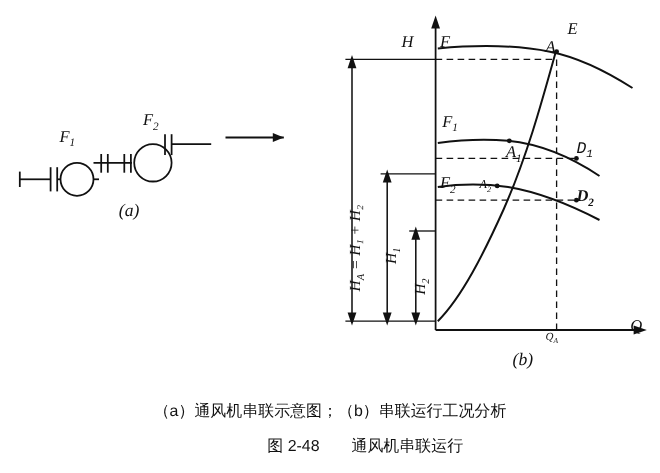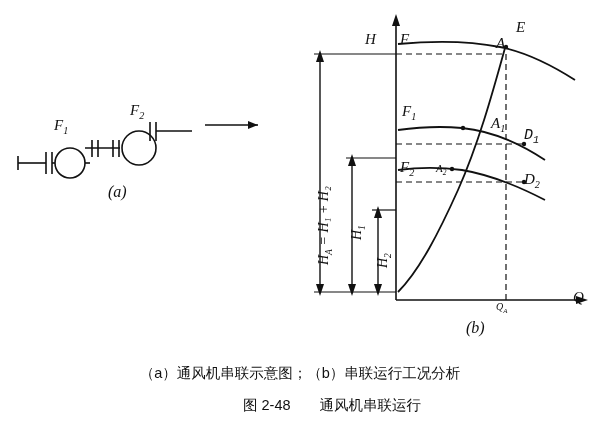--- a/index.html
+++ b/index.html
@@ -161,27 +161,27 @@
   <div class="lbl ital" style="left:400px; top:32px; font-size:15px;"><span>F</span></div>
 
   <div class="lbl ital" style="left:402px; top:104px; font-size:15px;"><span>F</span><span class="sub">1</span></div>
 
   <div class="lbl ital" style="left:400px; top:160px; font-size:15px;"><span>F</span><span class="sub">2</span></div>
 
   <div class="lbl ital" style="left:516px; top:20px; font-size:15px;">E</div>
 
   <div class="lbl ital" style="left:496px; top:36px; font-size:15px;">A</div>
 
-  <div class="lbl ital" style="left:460px; top:116px; font-size:15px;margin-left:31px;"><span>A</span><span class="sub">1</span></div>
+  <div class="lbl ital" style="left:460px; top:132px; font-size:15px;"><span>A</span><span class="sub">1</span></div>
 
   <div class="lbl ital" style="left:436px; top:163px; font-size:11px;"><span>A</span><span class="sub">2</span></div>
 
   <div class="lbl ital" style="left:524px; top:128px; font-size:15px;font-family:Liberation Mono, monospace;"><span>D</span><span class="sub">1</span></div>
 
-  <div class="lbl ital" style="left:524px; top:172px; font-size:15px;"><span>D</span><span class="sub">2</span></div>
+  <div class="lbl ital" style="left:524px; top:172px; font-size:15px;font-weight:bold;"><span>D</span><span class="sub">2</span></div>
 
   <div class="lbl ital" style="left:496px; top:302px; font-size:10px;"><span>Q</span><span class="sub">A</span></div>
 
   <div class="lbl ital" style="left:466px; top:320px; font-size:16px;">(b)</div>
 
   <div class="vrot" style="left:316px; top:265px; font-size:14px;"><span>H</span><span class="sub">A</span><span> = H₁ + H₂</span></div>
 
   <div class="vrot" style="left:349px; top:240px; font-size:14px;"><span>H</span><span class="sub">1</span></div>
 
   <div class="vrot" style="left:375px; top:268px; font-size:14px;"><span>H</span><span class="sub">2</span></div>

